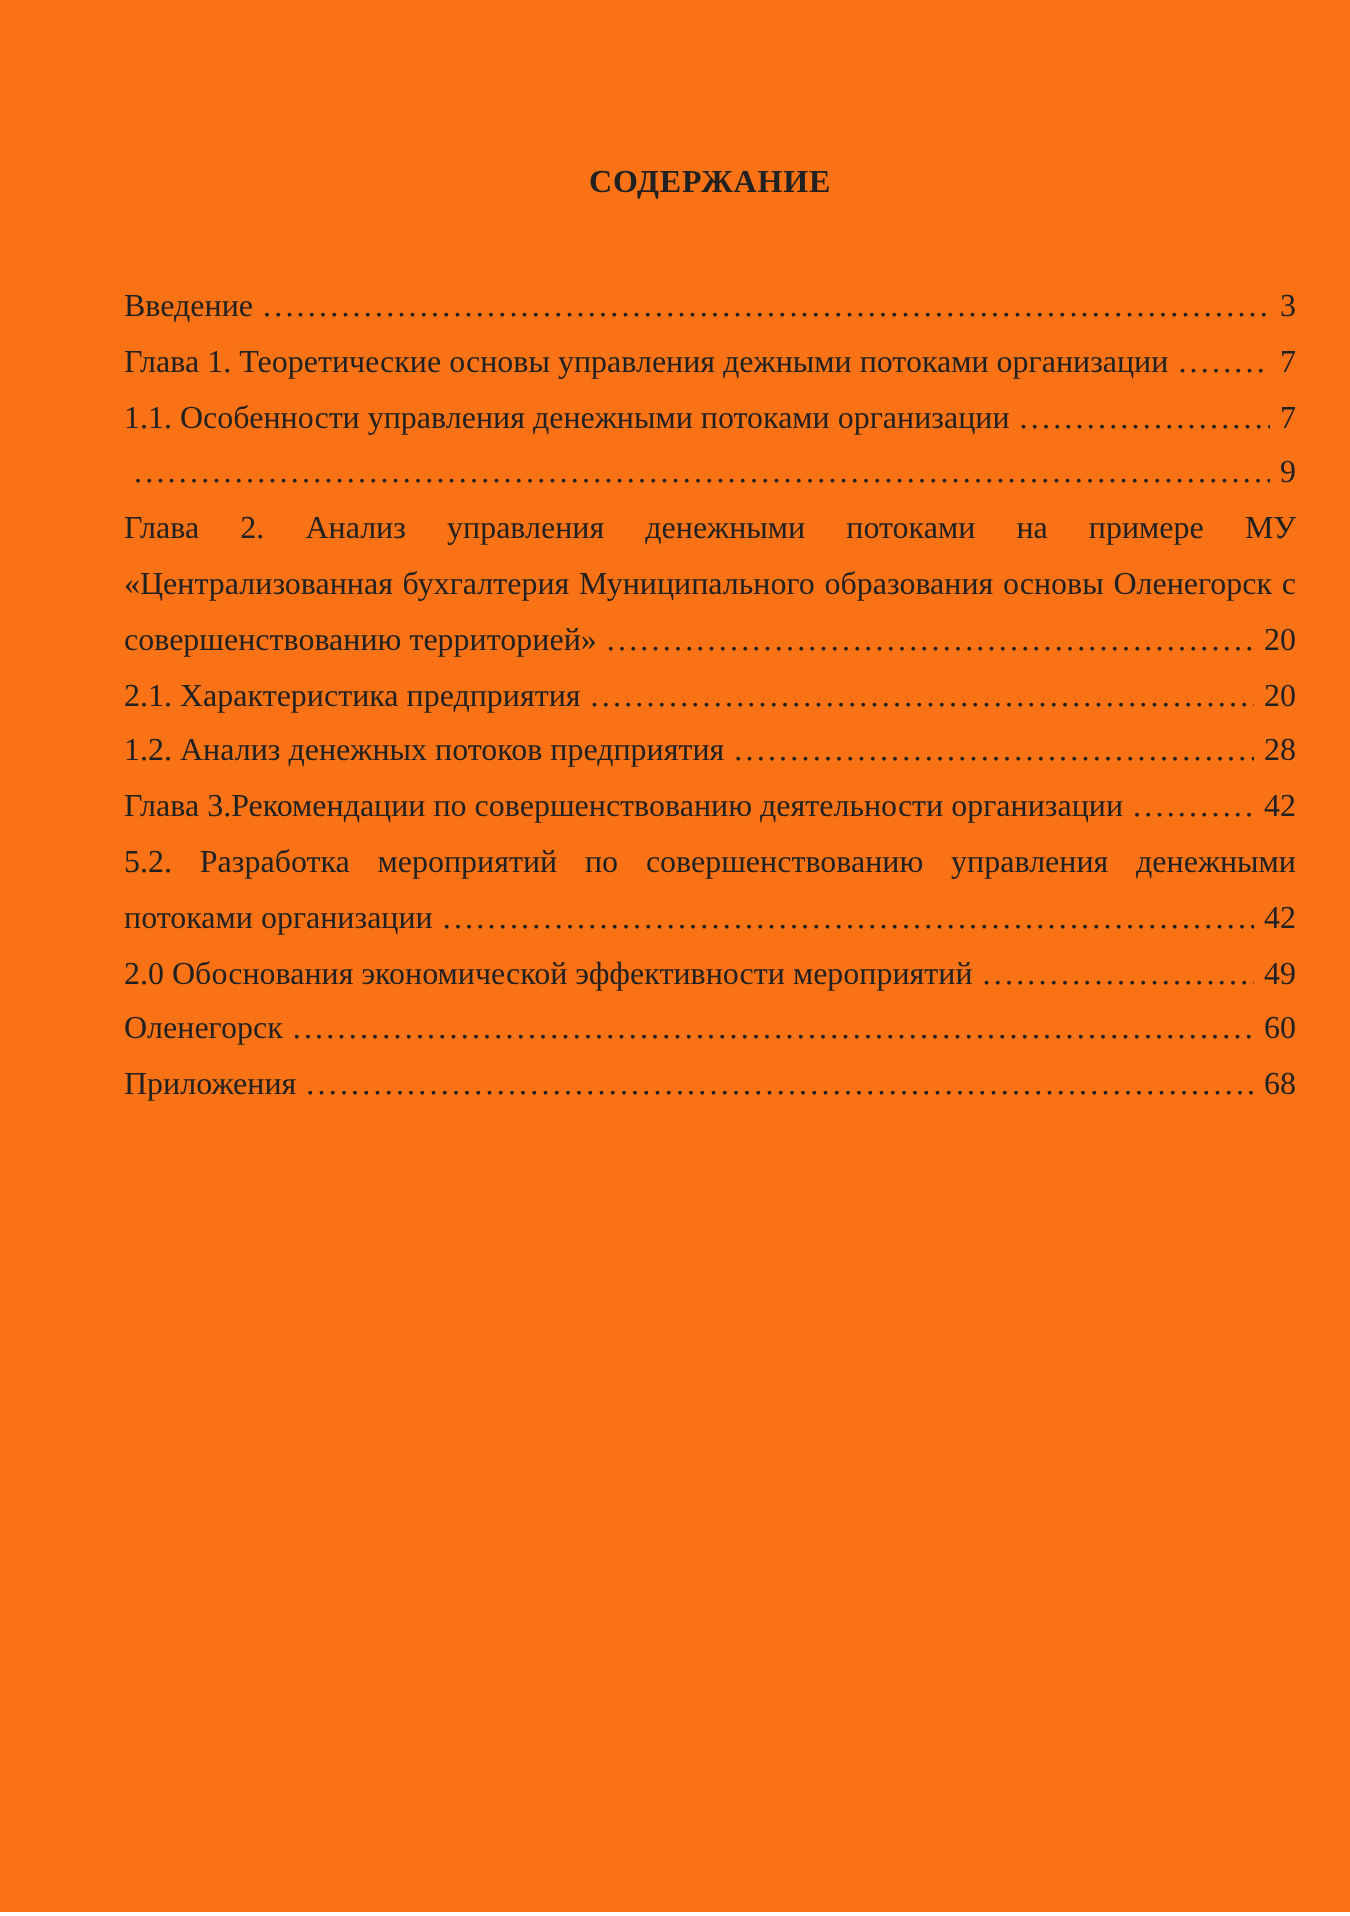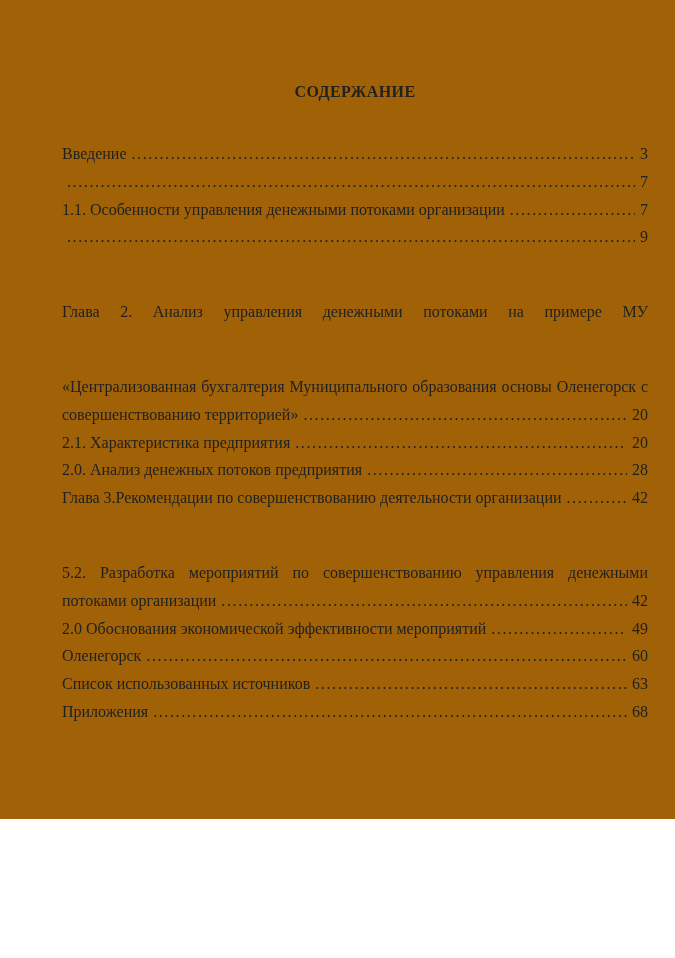--- a/index.html
+++ b/index.html
@@ -6,41 +6,40 @@
   body {
     background: #ffffff;
     width: 675px;
     height: 958px;
     font-family: "Liberation Serif", "DejaVu Serif", serif;
     color: #212121;
   }
   .page {
     box-sizing: border-box;
     width: 675px;
-    height: 819px;
+    height: 956px;
     padding: 78px 27px 0 62px;
-    background: #a16207;
+    background: #f97316;
     overflow: hidden;
   }
   .toc-title {
     font-size: 16px;
     font-weight: bold;
     line-height: 28px;
     text-align: center;
     margin: 0 0 34px 0;
     letter-spacing: 0.4px;
   }
   .toc { font-size: 16px; }
   .toc-entry { margin: 0; }
   
   .jline {
     line-height: 27.8px;
     text-align: justify;
     text-align-last: justify;
-    margin-top: 47px;
   }
   
   .lline {
     display: flex;
     align-items: baseline;
     line-height: 27.8px;
   }
   .tail { flex: 0 0 auto; white-space: nowrap; }
   .leader {
     flex: 1 1 auto;
@@ -66,20 +65,21 @@
     <div class="toc-entry">
       <div class="lline">
         <span class="tail">Введение</span>
         <span class="leader"></span>
         <span class="pagenum">3</span>
       </div>
     </div>
 
     <div class="toc-entry">
       <div class="lline">
+        <span class="tail">Глава 1. Теоретические основы управления дежными потоками организации</span>
         <span class="leader"></span>
         <span class="pagenum">7</span>
       </div>
     </div>
 
     <div class="toc-entry">
       <div class="lline">
         <span class="tail">1.1. Особенности управления денежными потоками организации</span>
         <span class="leader"></span>
         <span class="pagenum">7</span>
@@ -106,21 +106,21 @@
     <div class="toc-entry">
       <div class="lline">
         <span class="tail">2.1. Характеристика предприятия</span>
         <span class="leader"></span>
         <span class="pagenum">20</span>
       </div>
     </div>
 
     <div class="toc-entry">
       <div class="lline">
-        <span class="tail">2.0. Анализ денежных потоков предприятия</span>
+        <span class="tail">1.2. Анализ денежных потоков предприятия</span>
         <span class="leader"></span>
         <span class="pagenum">28</span>
       </div>
     </div>
 
     <div class="toc-entry">
       <div class="lline">
         <span class="tail">Глава 3.Рекомендации по совершенствованию деятельности организации</span>
         <span class="leader"></span>
         <span class="pagenum">42</span>
@@ -145,27 +145,20 @@
     </div>
 
     <div class="toc-entry">
       <div class="lline">
         <span class="tail">Оленегорск</span>
         <span class="leader"></span>
         <span class="pagenum">60</span>
       </div>
     </div>
 
-    <div class="toc-entry">
-      <div class="lline">
-        <span class="tail">Список использованных источников</span>
-        <span class="leader"></span>
-        <span class="pagenum">63</span>
-      </div>
-    </div>
 
     <div class="toc-entry">
       <div class="lline">
         <span class="tail">Приложения</span>
         <span class="leader"></span>
         <span class="pagenum">68</span>
       </div>
     </div>
 
   </div>

